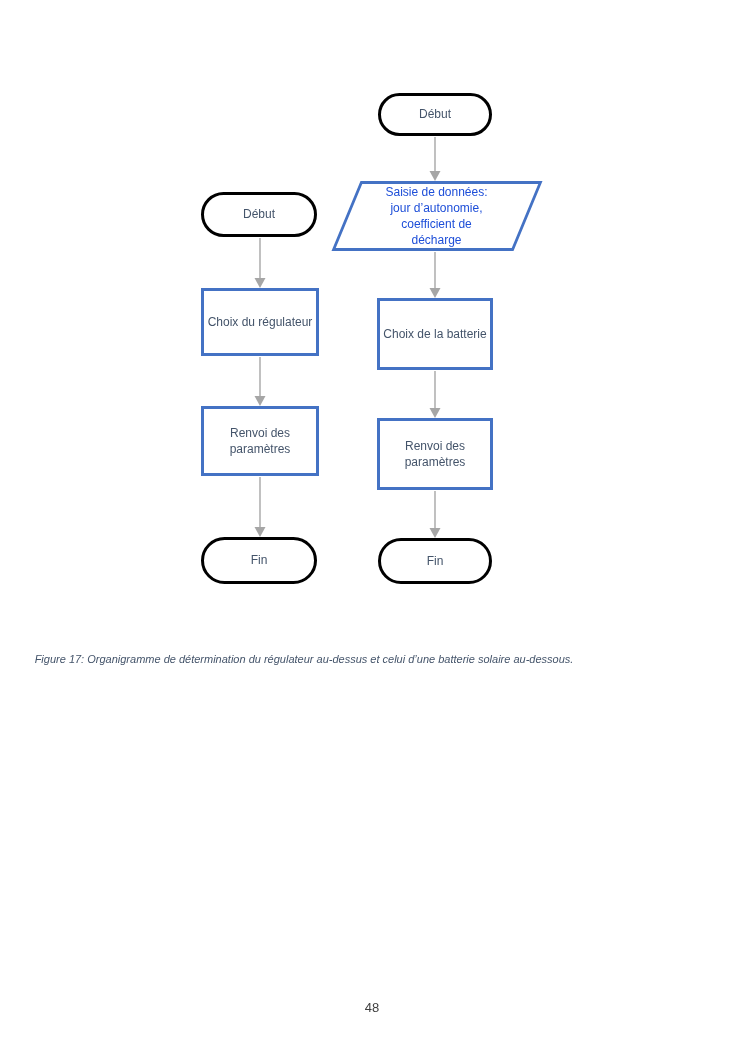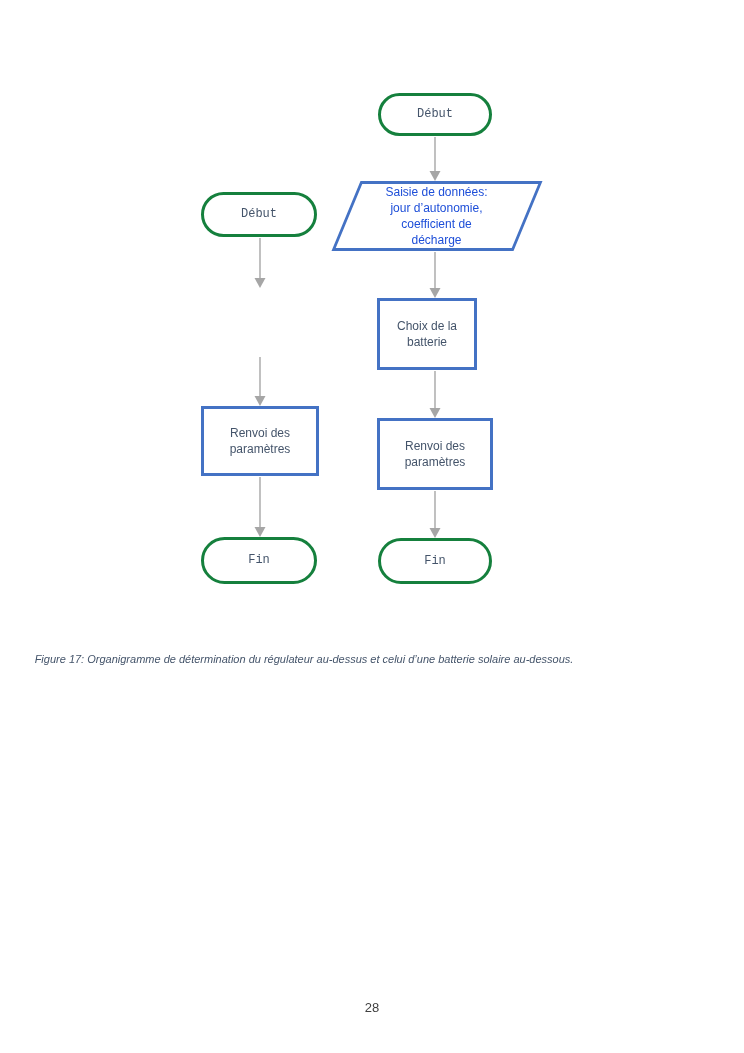--- a/index.html
+++ b/index.html
@@ -30,23 +30,22 @@
     align-items: center;
     justify-content: center;
     text-align: center;
     font-size: 12px;
     line-height: 1.35;
     color: #44546A;
     background: #ffffff;
     white-space: pre-line;
   }
   .stadium {
-    border: 3px solid #15803d;
+    border: 3px solid #000000;
     border-radius: 24px;
-    font-family: Liberation Mono, monospace;
   }
   .rect {
     border: 3px solid #4472C4;
   }
   .para-shape {
     position: absolute;
     box-sizing: border-box;
     border: 3.5px solid #4472C4;
     background: #ffffff;
     transform: skewX(-22.5deg);
@@ -85,21 +84,21 @@
   
   .reg-start { left: 201px; top: 192px; width: 116px; height: 45px; }
   .reg-step1 { left: 201px; top: 288px; width: 118px; height: 68px; }
   .reg-step2 { left: 201px; top: 406px; width: 118px; height: 70px; }
   .reg-end   { left: 201px; top: 537px; width: 116px; height: 47px; }
 
   
   .bat-start { left: 378px; top: 93px;  width: 114px; height: 43px; }
   .bat-input-shape { left: 346px; top: 181px; width: 182px; height: 70px; }
   .bat-input-text  { left: 360px; top: 181px; width: 153px; height: 70px; }
-  .bat-step1 { left: 377px; top: 298px; width: 100px; height: 72px; }
+  .bat-step1 { left: 377px; top: 298px; width: 116px; height: 72px; }
   .bat-step2 { left: 377px; top: 418px; width: 116px; height: 72px; }
   .bat-end   { left: 378px; top: 538px; width: 114px; height: 46px; }
 </style>
 </head>
 <body>
 
 <div class="page">
 
   <svg class="connectors" viewBox="0 0 744 1053" xmlns="http://www.w3.org/2000/svg">
     <g stroke="#A6A6A6" stroke-width="1.4">
@@ -121,20 +120,21 @@
 
       <polygon points="435,181 429.5,171 440.5,171"></polygon>
       <polygon points="435,298 429.5,288 440.5,288"></polygon>
       <polygon points="435,418 429.5,408 440.5,408"></polygon>
       <polygon points="435,538 429.5,528 440.5,528"></polygon>
     </g>
   </svg>
 
   <div class="shape stadium reg-start">Début</div>
 
+  <div class="shape rect reg-step1">Choix du régulateur</div>
 
   <div class="shape rect reg-step2">Renvoi des
 paramètres</div>
 
   <div class="shape stadium reg-end">Fin</div>
 
   <div class="shape stadium bat-start">Début</div>
 
   <div class="para-shape bat-input-shape"></div>
   <div class="para-text bat-input-text">Saisie de données:
@@ -144,15 +144,15 @@
 
   <div class="shape rect bat-step1">Choix de la batterie</div>
 
   <div class="shape rect bat-step2">Renvoi des
 paramètres</div>
 
   <div class="shape stadium bat-end">Fin</div>
 
   <div class="caption">Figure 17: Organigramme de détermination du régulateur au-dessus et celui d’une batterie solaire au-dessous.</div>
 
-  <div class="page-number">28</div>
+  <div class="page-number">48</div>
 
 </div>
 
 </body></html>

